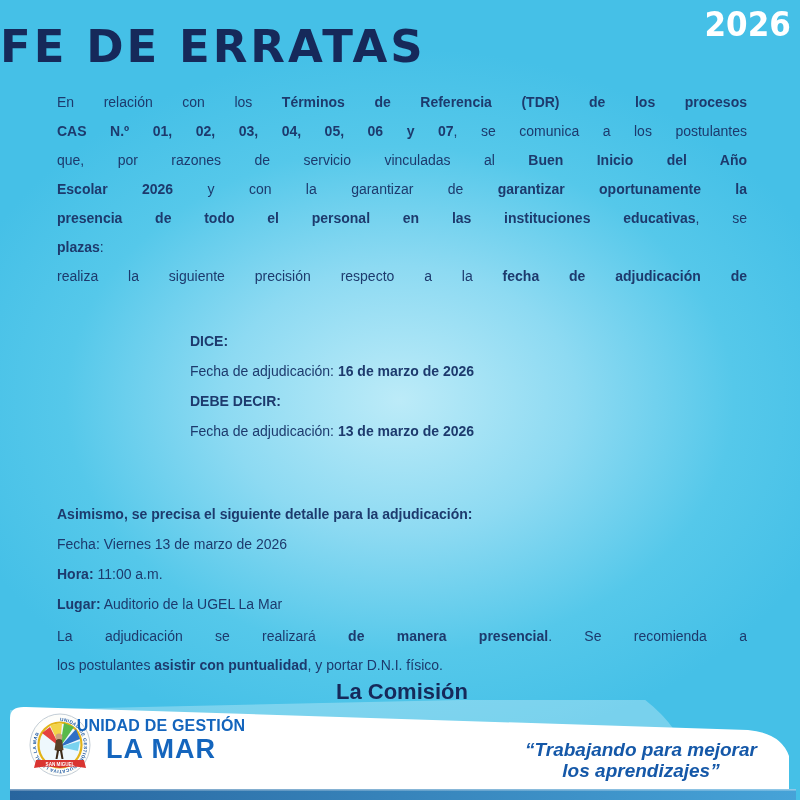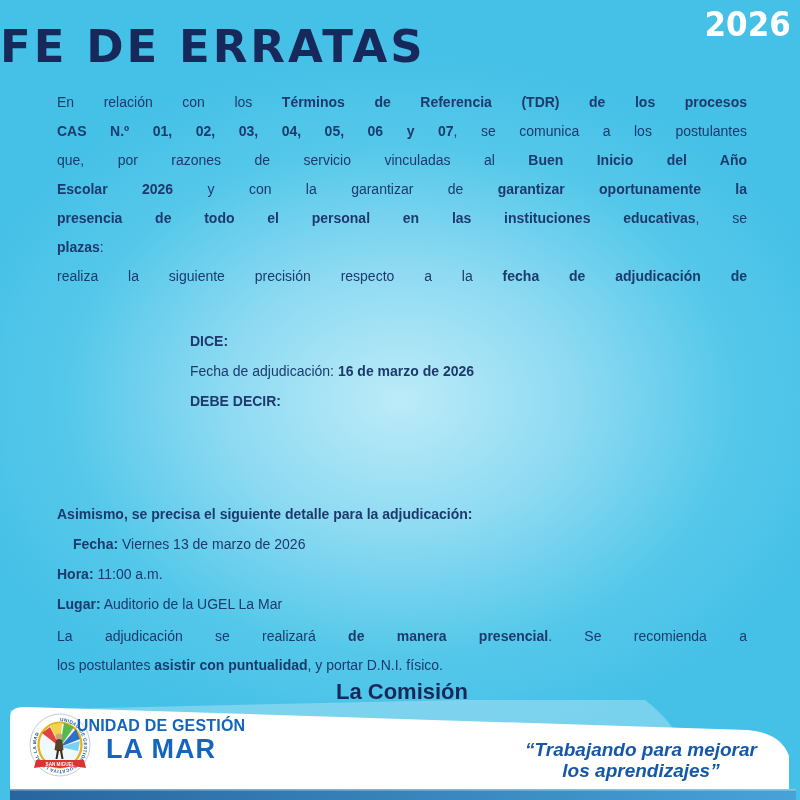--- a/index.html
+++ b/index.html
@@ -65,25 +65,26 @@
       <div class="tl just"><span style="font-weight: bold;">Escolar 2026</span><span> y con la garantizar de </span><span style="font-weight: bold;">garantizar oportunamente la</span></div>
       <div class="tl just"><span style="font-weight: bold;">presencia de todo el personal en las instituciones educativas</span><span>, se</span></div>
       <div class="tl"><span style="font-weight: bold;">plazas</span><span>:</span></div>
       <div class="tl just"><span>realiza la siguiente precisión respecto a la </span><span style="font-weight: bold;">fecha de adjudicación de</span></div>
     </div>
 
   <div class="abs txt erratum lh30">
       <div class="tl"><span style="font-weight: bold;">DICE:</span></div>
       <div class="tl"><span>Fecha de adjudicación: </span><span style="font-weight: bold;">16 de marzo de 2026</span></div>
       <div class="tl"><span style="font-weight: bold;">DEBE DECIR:</span></div>
+      <div class="tl"><span>Fecha de adjudicación: </span><span style="font-weight: bold;">13 de marzo de 2026</span></div>
     </div>
 
   <div class="abs txt details lh30">
       <div class="tl"><span style="font-weight: bold;">Asimismo, se precisa el siguiente detalle para la adjudicación:</span></div>
-      <div class="tl"><span style="font-weight: bold; margin-left: 16px;">Fecha:</span><span> Viernes 13 de marzo de 2026</span></div>
+      <div class="tl"><span style="font-weight: normal;">Fecha:</span><span> Viernes 13 de marzo de 2026</span></div>
       <div class="tl"><span style="font-weight: bold;">Hora:</span><span> 11:00 a.m.</span></div>
       <div class="tl"><span style="font-weight: bold;">Lugar:</span><span> Auditorio de la UGEL La Mar</span></div>
     </div>
 
   <div class="abs txt closing">
       <div class="tl just"><span>La adjudicación se realizará </span><span style="font-weight: bold;">de manera presencial</span><span>. Se recomienda a</span></div>
       <div class="tl"><span>los postulantes </span><span style="font-weight: bold;">asistir con puntualidad</span><span>, y portar D.N.I. físico.</span></div>
     </div>
 
   <div class="abs signature">La Comisión</div>

